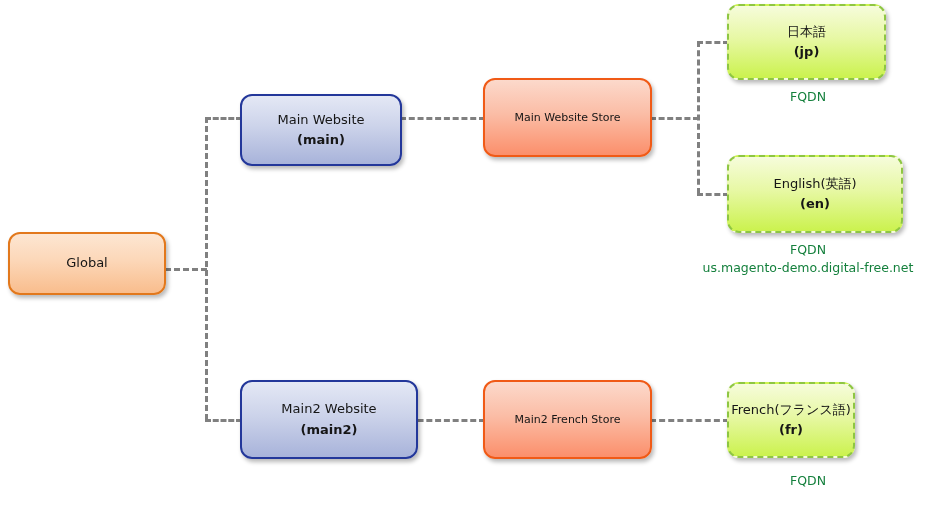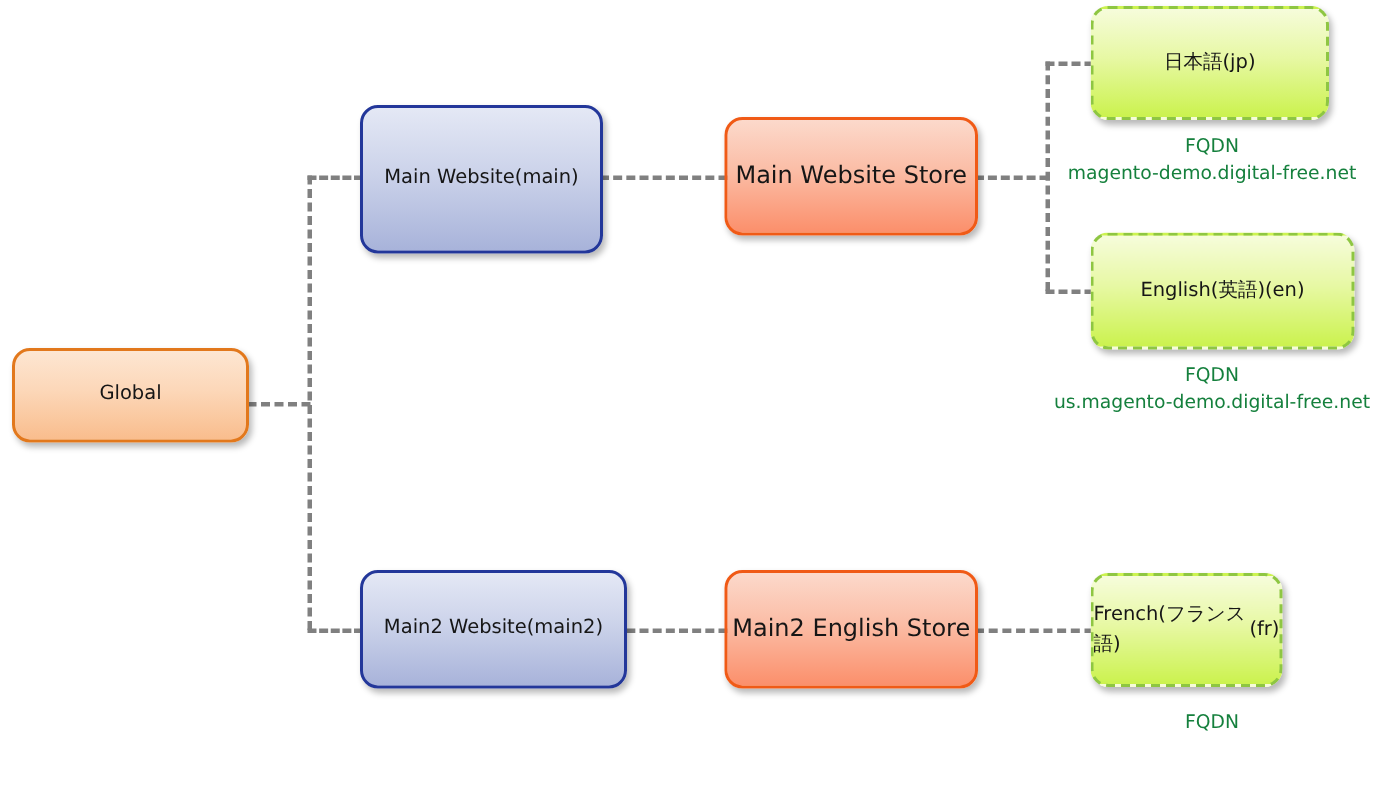--- a/index.html
+++ b/index.html
@@ -31,46 +31,46 @@
     border-left: 3px dashed #808080;
     width: 0;
   }
 
   
   .node {
     position: absolute;
     box-sizing: border-box;
     border-radius: 12px;
     display: flex;
-    flex-direction: row;
+    flex-direction: column;
     align-items: center;
     justify-content: center;
-    text-align: left;
+    text-align: right;
     color: #161616;
     font-size: 13px;
     line-height: 1.55;
     box-shadow: 2px 3px 4px rgba(0,0,0,0.28);
   }
   .node .line1 { display: block; }
-  .node .line2 { display: block; }
+  .node .line2 { display: block; font-weight: bold; }
 
   .node-global {
     background: linear-gradient(to bottom, #fde6d2 0%, #fcd7b8 45%, #f9bd8d 100%);
     border: 2px solid #e2781c;
   }
   .node-website {
     background: linear-gradient(to bottom, #e4e8f5 0%, #ccd3ea 45%, #a8b3da 100%);
     border: 2px solid #23379a;
   }
   .node-store {
     background: linear-gradient(to bottom, #fcd9cb 0%, #fbbda6 45%, #fb8f6b 100%);
     border: 2px solid #f05a16;
   }
   .node-store .line1,
-  .node-store .line2 { font-size: 16px; }
+  .node-store .line2 { font-size: 11px; }
   .node-store-view {
     background: linear-gradient(to bottom, #f6fcdb 0%, #e7f8a4 45%, #cbf24e 100%);
     border: 2px dashed #8ec642;
   }
 
   
   .fqdn {
     position: absolute;
     text-align: center;
     font-size: 12.5px;
@@ -105,56 +105,55 @@
   <div class="conn conn-h" style="left:697px; top:193px; width:32px;"></div>
 
   <div class="conn conn-h" style="left:400px; top:419px; width:85px;"></div>
 
   <div class="conn conn-h" style="left:650px; top:419px; width:79px;"></div>
 
   <div class="node node-global" style="left:8px; top:232px; width:158px; height:63px;">
     <span class="line1">Global</span>
   </div>
 
-  <div class="node node-website" style="left:240px; top:70px; width:162px; height:99px;">
+  <div class="node node-website" style="left:240px; top:94px; width:162px; height:72px;">
     <span class="line1">Main Website</span>
     <span class="line2">(main)</span>
   </div>
 
   <div class="node node-store" style="left:483px; top:78px; width:169px; height:79px;">
     <span class="line1">Main Website Store</span>
   </div>
 
   <div class="node node-store-view" style="left:727px; top:4px; width:159px; height:76px;">
     <span class="line1">日本語</span>
     <span class="line2">(jp)</span>
   </div>
 
   <div class="fqdn" style="left:688px; top:88px; width:240px;">
     <span class="fqdn-label">FQDN</span>
-    <span class="fqdn-value">magento-demo.digital-free.net</span>
   </div>
 
   <div class="node node-store-view" style="left:727px; top:155px; width:176px; height:78px;">
     <span class="line1">English(英語)</span>
     <span class="line2">(en)</span>
   </div>
 
   <div class="fqdn" style="left:688px; top:241px; width:240px;">
     <span class="fqdn-label">FQDN</span>
     <span class="fqdn-value">us.magento-demo.digital-free.net</span>
   </div>
 
   <div class="node node-website" style="left:240px; top:380px; width:178px; height:79px;">
     <span class="line1">Main2 Website</span>
     <span class="line2">(main2)</span>
   </div>
 
   <div class="node node-store" style="left:483px; top:380px; width:169px; height:79px;">
-    <span class="line1">Main2 English Store</span>
+    <span class="line1">Main2 French Store</span>
   </div>
 
   <div class="node node-store-view" style="left:727px; top:382px; width:128px; height:76px;">
     <span class="line1">French(フランス語)</span>
     <span class="line2">(fr)</span>
   </div>
 
   <div class="fqdn" style="left:688px; top:472px; width:240px;">
     <span class="fqdn-label">FQDN</span>
   </div>

